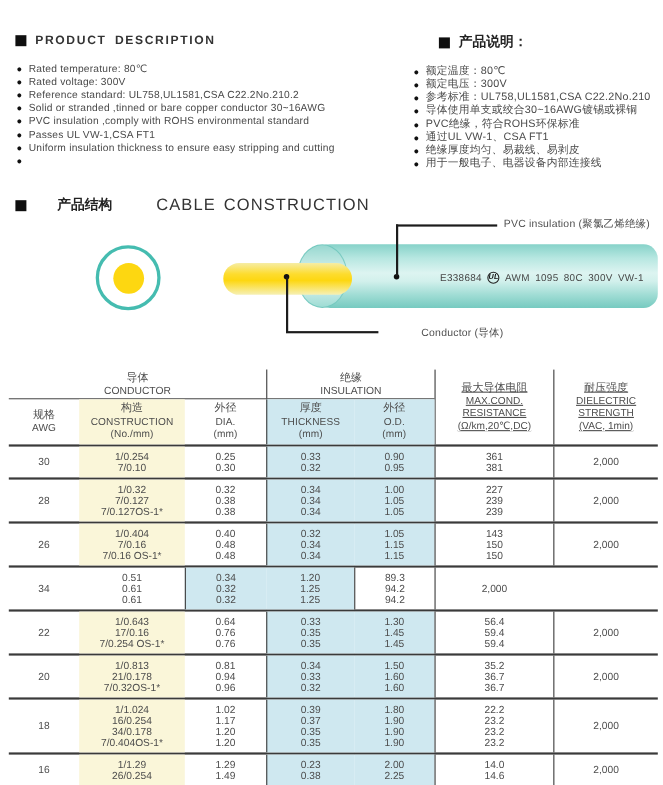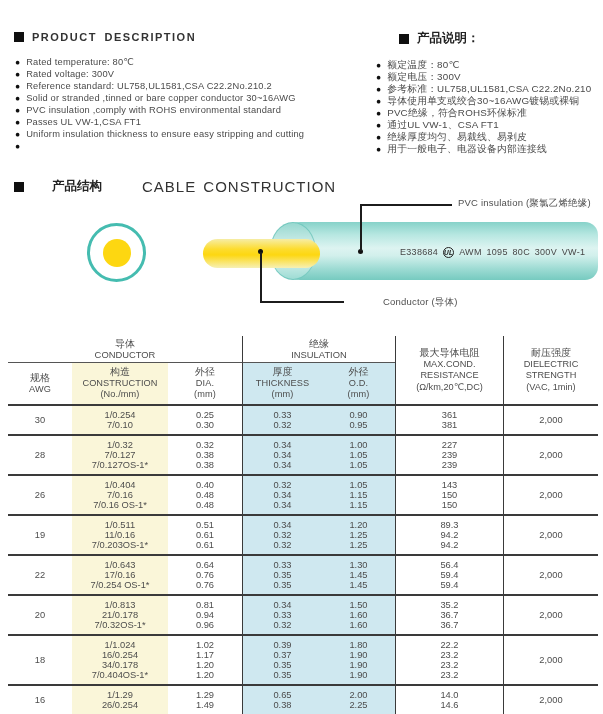--- a/index.html
+++ b/index.html
@@ -55,21 +55,21 @@
   .t-head { grid-template-rows:27px 41px; border-bottom:2px solid #3a3a3a; }
   .gh { grid-row:1; display:flex; flex-direction:column; justify-content:center; align-items:center;
     border-bottom:1px solid #555; font-size:9.4px; line-height:11.5px; text-align:center; }
   .gh .cn { font-size:10px; }
   .gh-conductor { grid-column:1/4; }
   .gh-insulation { grid-column:4/6; }
   .ch { grid-row:2; display:flex; flex-direction:column; justify-content:center; align-items:center;
     font-size:9.2px; line-height:11.5px; text-align:center; letter-spacing:0.1px; }
   .ch .cn { font-size:10px; }
   .merged { grid-row:1/3; display:flex; flex-direction:column; justify-content:center; align-items:center;
-    font-size:9.2px; line-height:11.5px; text-align:center; }
+    font-size:9.2px; line-height:11.5px; text-align:center;text-decoration:underline; }
   .merged .cn { font-size:10px; }
   .c1{grid-column:1} .c2{grid-column:2} .c3{grid-column:3} .c4{grid-column:4} .c5{grid-column:5} .c6{grid-column:6} .c7{grid-column:7}
   .bg-y { background:#faf6d9; }
   .bg-b { background:#cfe8f0; }
   .bl { border-left:1.5px solid #3a3a3a; }
   .t-row { border-bottom:2px solid #3a3a3a; }
   .t-row:last-child { border-bottom:1px solid #8c8c8c; }
   .cell { display:flex; flex-direction:column; justify-content:center; align-items:center; padding:4px 0; }
   .cell .ln { height:10px; line-height:10px; font-size:9.3px; white-space:nowrap; }
 </style>
@@ -320,26 +320,21 @@
             <div class="ln">143</div>
             <div class="ln">150</div>
             <div class="ln">150</div>
           </div>
           <div class="cell bl">
             <div class="ln">2,000</div>
           </div>
         </div>
         <div class="t-row tgrid">
           <div class="cell">
-            <div class="ln">19</div>
-          </div>
-          <div class="cell bg-y">
-            <div class="ln">1/0.511</div>
-            <div class="ln">11/0.16</div>
-            <div class="ln">7/0.203OS-1*</div>
+            <div class="ln">34</div>
           </div>
           <div class="cell">
             <div class="ln">0.51</div>
             <div class="ln">0.61</div>
             <div class="ln">0.61</div>
           </div>
           <div class="cell bg-b bl">
             <div class="ln">0.34</div>
             <div class="ln">0.32</div>
             <div class="ln">0.32</div>
@@ -468,21 +463,21 @@
           </div>
           <div class="cell bg-y">
             <div class="ln">1/1.29</div>
             <div class="ln">26/0.254</div>
           </div>
           <div class="cell">
             <div class="ln">1.29</div>
             <div class="ln">1.49</div>
           </div>
           <div class="cell bg-b bl">
-            <div class="ln">0.65</div>
+            <div class="ln">0.23</div>
             <div class="ln">0.38</div>
           </div>
           <div class="cell bg-b">
             <div class="ln">2.00</div>
             <div class="ln">2.25</div>
           </div>
           <div class="cell bl">
             <div class="ln">14.0</div>
             <div class="ln">14.6</div>
           </div>

